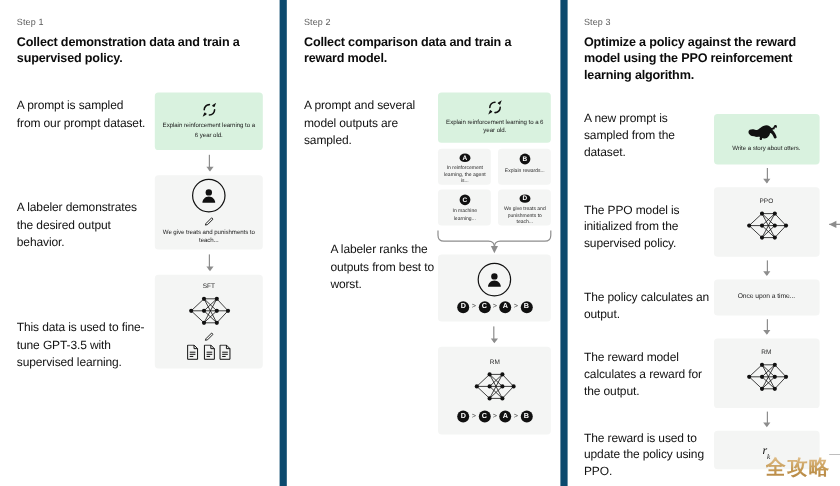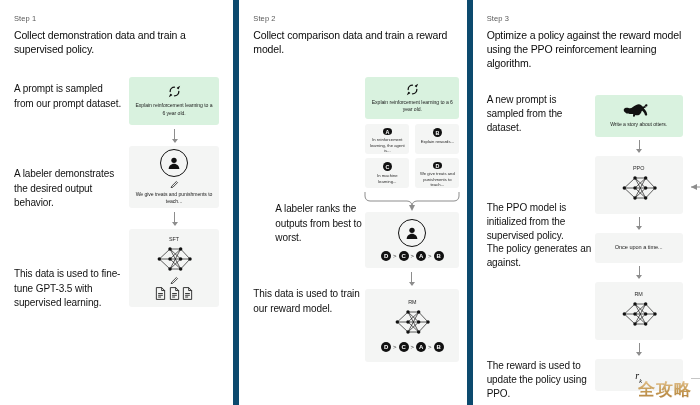--- a/index.html
+++ b/index.html
@@ -17,21 +17,21 @@
     width: 233.33px; height: 405px;
     padding: 14px 10px 8px 14px;
   }
   .column + .column { border-left: 6px solid #0c4a6e; }
 
   .step-label {
     font-size: 7.5px; color: #5a5a5a; letter-spacing: .1px;
     margin-bottom: 5px;
   }
   .step-title {
-    font-size: 10.5px; font-weight: normal; line-height: 1.35;
+    font-size: 10.5px; font-weight: bold; line-height: 1.35;
     letter-spacing: -.15px; color: #0b0b0b;
     max-width: 205px;
   }
 
   .body { position: relative; margin-top: 16px; height: 330px; }
 
   .caption {
     position: absolute; left: 0; width: 108px;
     font-size: 10px; line-height: 1.42; color: #111; letter-spacing: -.1px;
   }
@@ -226,22 +226,22 @@
 
     </div>
   </div>
 
   <div class="column">
     <div class="step-label">Step 2</div>
     <div class="step-title">Collect comparison data and train a reward model.</div>
 
     <div class="body">
 
+      <div class="caption" style="top:10px;">A prompt and several model outputs are sampled.</div>
       <div class="caption" style="top:130px;margin-left:22px;">A labeler ranks the outputs from best to worst.</div>
-      <div class="caption" style="top:215px;">This data is used to train our reward model.</div>
 
       <div class="box green" style="left:112px; top:5px; width:94px; height:42px;">
         <span class="icon">
           <svg width="13" height="13" viewBox="0 0 24 24" fill="none" stroke="#111" stroke-width="2.4" stroke-linecap="round">
             <path d="M20 12a8 8 0 0 1-8 8"></path>
               <path d="M4 12a8 8 0 0 1 8-8"></path>
             <path d="M17.5 5.5 20 4l-1 2.6"></path>
               <path d="M6.5 18.5 4 20l1-2.6"></path>
           </svg>
         </span>
@@ -340,22 +340,23 @@
     </div>
   </div>
 
   <div class="column">
     <div class="step-label">Step 3</div>
     <div class="step-title">Optimize a policy against the reward model using the PPO reinforcement learning algorithm.</div>
 
     <div class="body">
 
       <div class="caption" style="top:6px;">A new prompt is sampled from the dataset.</div>
-      <div class="caption" style="top:82px;margin-top:32px;">The PPO model is initialized from the supervised policy.</div>
-      <div class="caption" style="top:155px;">The policy generates an against.</div>
+      <div class="caption" style="top:82px;">The PPO model is initialized from the supervised policy.</div>
+      <div class="caption" style="top:155px;">The policy calculates an output.</div>
+      <div class="caption" style="top:205px;">The reward model calculates a reward for the output.</div>
       <div class="caption" style="top:272px;">The reward is used to update the policy using PPO.</div>
 
       <div class="box green" style="left:108px; top:8px; width:88px; height:42px;">
         <span class="icon">
           <svg width="34" height="16" viewBox="0 0 60 28" fill="#111">
             <path d="M8 20c-2-1-5-3-5-6s3-4 6-4c2 0 3 1 5 1 4 0 6-4 11-6 4-1.6 7-1 9 .6 1.5 1.2 2 2.4 3.4 2.4 1.6 0 2.6-1.4 3-2.6.6-1.6 2.4-2.2 3.6-1.4 1.4 1 1 2.8.2 3.8-1 1.4-2.8 2.4-4.8 2.6-1 .1-1.2.5-.6 1.1 2.6 2.6 5 6.4 5.6 9.8.2 1.4-.4 2.2-1.8 2.2-1.6 0-2.2-1-2.6-2.2-.6-2-2-4.2-3.8-5.6-.8-.6-1.4-.4-1.6.6-.4 2.2-1.8 4.6-4 6-1.8 1.2-4 1.4-6 .8-1-.3-1.6.1-1.6 1.1 0 1-.8 1.6-1.8 1.6-1.2 0-1.8-.8-1.8-1.8 0-1.2.6-2 .4-2.6-.2-.6-1-.6-2-.4-2 .4-4.6.2-6.4-.8z"></path>
             <circle cx="42.5" cy="8.5" r="1.1" fill="#fff"></circle>
           </svg>
         </span>
         <div class="box-text" style="margin-top:3px;">Write a story about otters.</div>

